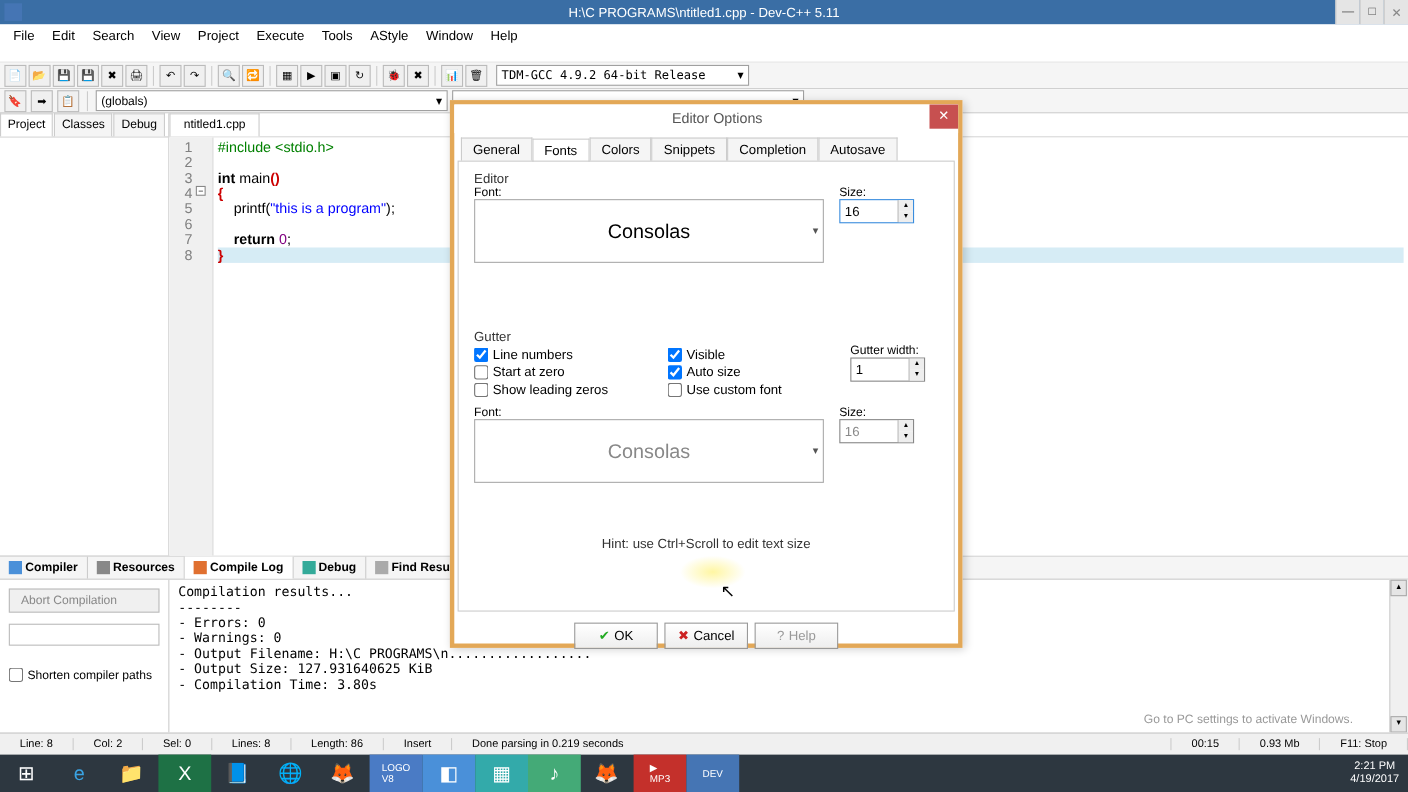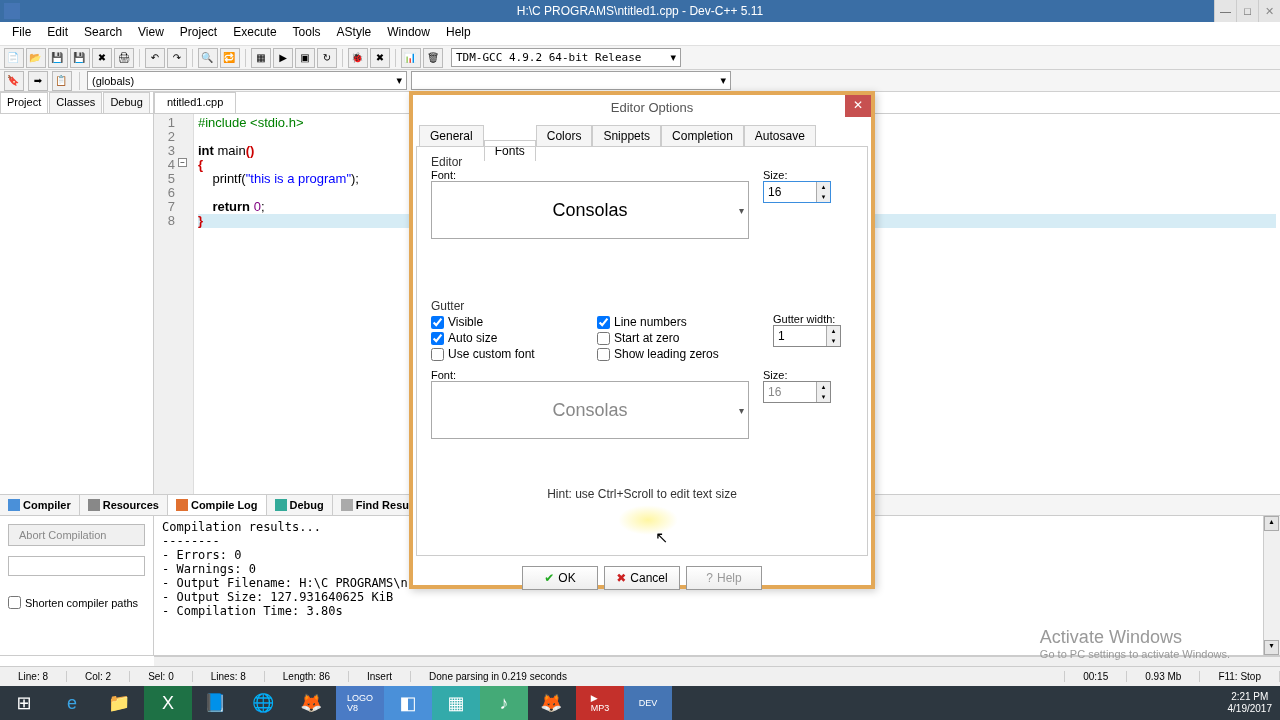--- a/index.html
+++ b/index.html
@@ -4,21 +4,21 @@
 <style>
 * { box-sizing: border-box; margin: 0; padding: 0; font-family: 'Segoe UI', Tahoma, sans-serif; }
 body { width: 1280px; height: 720px; overflow: hidden; background: #fff; font-size: 12px; position: relative; }
 
 .titlebar { height: 22px; background: #3a6ea5; color: #fff; display: flex; align-items: center; justify-content: center; position: relative; }
 .titlebar .title { font-size: 12px; text-align: center; }
 .winctrl { position: absolute; right: 0; top: 0; display: flex; }
 .winctrl div { width: 22px; height: 22px; display: flex; align-items: center; justify-content: center; color: #555; background: #e5e5e5; border-left: 1px solid #ccc; font-size: 11px; }
 .app-icon { position: absolute; left: 4px; top: 3px; width: 16px; height: 16px; background: #4575b4; }
 
-.menubar { height: 24px; background: #fff; border-bottom: 1px solid #e0e0e0; display: flex; padding: 0 4px; }
+.menubar { height: 35px; background: #fff; border-bottom: 1px solid #e0e0e0; display: flex; padding: 0 4px; }
 .menubar span { padding: 3px 8px; font-size: 12px; cursor: default; }
 
 .toolbar { height: 24px; background: #f5f5f5; border-bottom: 1px solid #d0d0d0; display: flex; align-items: center; padding: 0 4px; gap: 2px; }
 .tbtn { width: 20px; height: 20px; border: 1px solid #bbb; background: #f0f0f0; display: flex; align-items: center; justify-content: center; font-size: 10px; }
 .tsep { width: 1px; height: 18px; background: #ccc; margin: 0 3px; }
 .combo { border: 1px solid #a0a0a0; height: 19px; background: #fff; font-size: 11px; padding: 0 4px; display: flex; align-items: center; justify-content: space-between; }
 
 .toolbar2 { height: 22px; background: #f5f5f5; border-bottom: 1px solid #d0d0d0; display: flex; align-items: center; padding: 0 4px; gap: 4px; }
 
 .main { display: flex; height: 402px; }
@@ -69,21 +69,21 @@
 
 .watermark { position: absolute; right: 50px; bottom: 60px; color: #999; font-size: 18px; pointer-events: none; }
 .watermark .sub { font-size: 11px; }
 
 
 .dialog { position: absolute; left: 409px; top: 91px; width: 466px; height: 498px; border: 4px solid #e3a857; background: #fff; box-shadow: 2px 2px 8px rgba(0,0,0,0.2); z-index: 100; }
 .dialog-title { height: 26px; background: #fff; color: #555; text-align: center; line-height: 26px; font-size: 13px; position: relative; padding-left: 20px; }
 .dialog-close { position: absolute; right: 0; top: 0; width: 26px; height: 22px; background: #c75050; color: #fff; text-align: center; line-height: 20px; font-size: 12px; }
 .dialog-tabs { display: flex; margin: 4px 6px 0; }
 .dtab { padding: 3px 10px; border: 1px solid #ccc; border-bottom: none; background: #f5f5f5; font-size: 12px; margin-right: 0; }
-.dtab.active { background: #fff; position: relative; top: 15px; }
+.dtab.active { background: #fff; position: relative; top: 1px; }
 .dialog-body { border: 1px solid #ccc; margin: 0 3px; height: 410px; padding: 8px 14px; position: relative; }
 
 .grp-label { font-size: 12px; color: #333; margin-bottom: 0; }
 .field-label { font-size: 11px; }
 .font-sel { width: 318px; height: 58px; border: 1px solid #aaa; display: flex; align-items: center; justify-content: center; font-family: Consolas, monospace; font-size: 18px; position: relative; }
 .font-sel .dd { position: absolute; right: 4px; font-size: 10px; color: #555; }
 .spin { width: 68px; height: 22px; border: 1px solid #888; display: flex; align-items: center; font-size: 12px; padding: 0 4px; position: relative; }
 .spin .arrows { position: absolute; right: 0; top: 0; width: 14px; height: 100%; border-left: 1px solid #aaa; display: flex; flex-direction: column; }
 .spin .arrows div { flex: 1; font-size: 7px; text-align: center; line-height: 9px; background: #eee; }
 
@@ -253,21 +253,20 @@
   <span>Lines:   8</span>
   <span>Length:   86</span>
   <span>Insert</span>
   <span style="flex:1">Done parsing in 0.219 seconds</span>
   <span class="right">00:15</span>
   <span>0.93 Mb</span>
   <span>F11: Stop</span>
 </div>
 
 <div class="watermark">
-  <div>Activate Windows</div>
   <div class="sub">Go to PC settings to activate Windows.</div>
 </div>
 
 <div class="taskbar">
   <div class="taskbtn">⊞</div>
   <div class="taskbtn" style="color:#3aa3e3">e</div>
   <div class="taskbtn">📁</div>
   <div class="taskbtn" style="background:#1e7145">X</div>
   <div class="taskbtn">📘</div>
   <div class="taskbtn">🌐</div>
@@ -315,46 +314,46 @@
           <div class="arrows">
               <div>▴</div>
               <div>▾</div>
             </div>
         </div>
       </div>
     </div>
 
     <div class="grp-label" style="margin-top:60px">Gutter</div>
     <div style="display:flex;gap:16px">
+      <div style="width:160px">
+        <label class="chk">
+            <input type="checkbox" checked="" style="">
+            <span>Line numbers</span>
+          </label>
+        <label class="chk">
+            <input type="checkbox" style="">
+            <span>Start at zero</span>
+          </label>
+        <label class="chk">
+            <input type="checkbox" style="">
+            <span>Show leading zeros</span>
+          </label>
+      </div>
       <div style="width:150px">
         <label class="chk">
             <input type="checkbox" checked="" style="">
             <span>Visible</span>
           </label>
         <label class="chk">
             <input type="checkbox" checked="" style="">
             <span>Auto size</span>
           </label>
         <label class="chk">
             <input type="checkbox" style="">
             <span>Use custom font</span>
-          </label>
-      </div>
-      <div style="width:160px">
-        <label class="chk">
-            <input type="checkbox" checked="" style="">
-            <span>Line numbers</span>
-          </label>
-        <label class="chk">
-            <input type="checkbox" style="">
-            <span>Start at zero</span>
-          </label>
-        <label class="chk">
-            <input type="checkbox" style="">
-            <span>Show leading zeros</span>
           </label>
       </div>
       <div>
         <div class="field-label">Gutter width:</div>
         <div class="spin">
           <span>1</span>
           <div class="arrows">
               <div>▴</div>
               <div>▾</div>
             </div>

